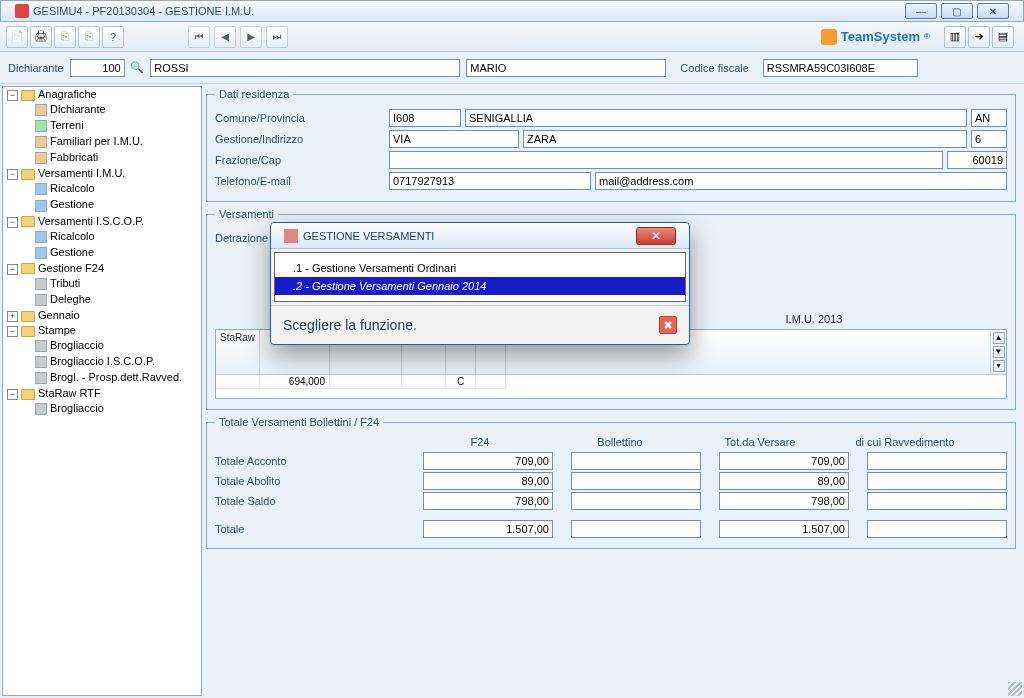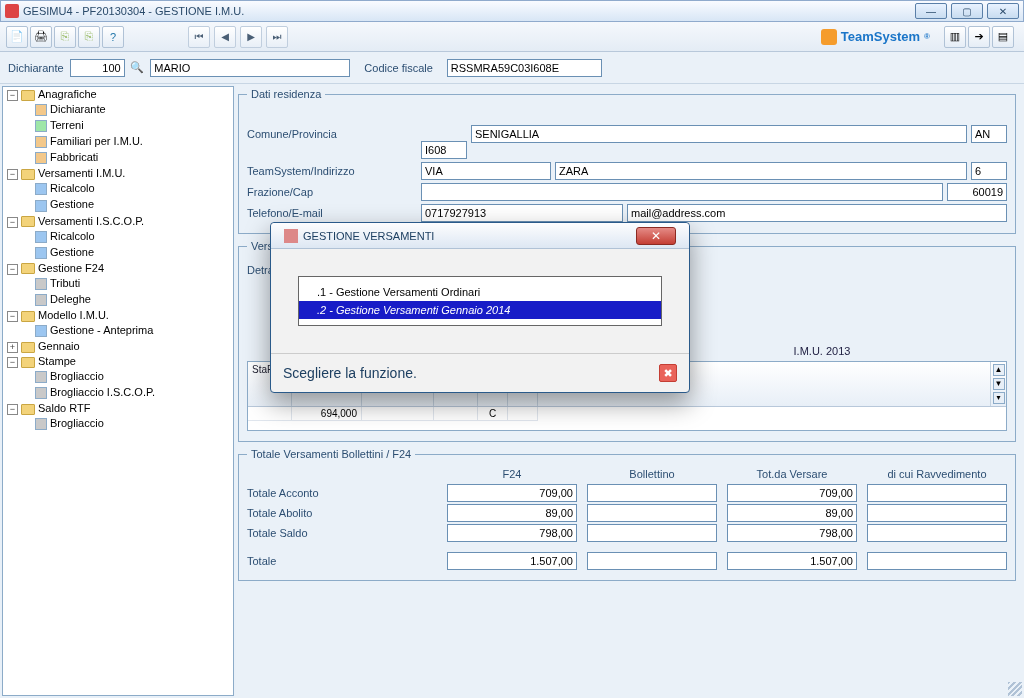--- a/index.html
+++ b/index.html
@@ -12,21 +12,21 @@
     overflow: hidden;
     position: relative;
   }
   
   .titlebar {
     height: 22px;
     background: linear-gradient(to bottom, #f9fbff, #d8e6f5);
     border: 1px solid #8faacc;
     display: flex;
     align-items: center;
-    padding: 0 4px;
+    padding: 0 14px;
     color: #2a4a6a;
     font-size: 11px;
   }
   .titlebar .title-icon { width: 14px; height: 14px; margin-right: 4px; background: #d44; border-radius: 2px; }
   .titlebar .title-text { flex: 1; }
   .titlebar .win-btn {
     width: 32px; height: 16px; border: 1px solid #5a7fa8; border-radius: 2px;
     background: linear-gradient(#e8f2ff,#c8dcf0); margin-left: 4px;
     display:flex; align-items:center; justify-content:center; font-size:10px;
   }
@@ -122,21 +122,21 @@
   .grid-row{display:flex;}
   .gc{border-right:1px solid #e0e6ee;border-bottom:1px solid #e0e6ee;padding:1px 4px;text-align:right;font-size:10px;}
   .scrolly{margin-left:auto;width:16px;border-left:1px solid #c4d2e0;display:flex;flex-direction:column;align-items:center;gap:2px;padding:2px 0;}
   .sbtn{width:12px;height:12px;border:1px solid #8cabc8;background:#e8eff7;font-size:8px;line-height:10px;text-align:center;}
   
   .tot-head{display:flex;padding:2px 0;}
   .tot-head .spacer{width:190px;}
   .tot-head .col{width:130px;text-align:center;color:#2c4e72;margin-left:10px;}
   .tot-row{display:flex;align-items:center;margin:2px 0;}
   .tot-row .lbl{width:190px;color:#2c4e72;}
-  .tot-row .val{width:130px;margin-left:10px;}
+  .tot-row .val{width:130px;margin-left:18px;}
   .tot-row .val .in{width:100%;text-align:right;height:18px;}
   .tot-row.totalline{margin-top:10px;}
   
   .dialog {
     position:absolute;
     left:270px; top:222px;
     width:420px;
     background:#f2f2f2;
     border:1px solid #2a5a8a;
     box-shadow:0 10px 26px rgba(0,0,0,0.4);
@@ -145,21 +145,21 @@
   .dlg-title{
     height:26px;background:linear-gradient(#fdfdfe,#dde7f3);
     display:flex;align-items:center;padding:0 13px;color:#1d3f61;
     border-bottom:1px solid #b0c2d6;border-radius:4px 4px 0 0;
   }
   .dlg-title .dlg-icon{width:14px;height:14px;background:#d88;margin-right:5px;}
   .dlg-close{
     margin-left:auto;width:40px;height:18px;background:linear-gradient(#e58b86,#c43e34);
     border-radius:3px;border:1px solid #8b2a22;color:#fff;display:flex;align-items:center;justify-content:center;font-size:12px;
   }
-  .dlg-body{padding:27px;background:#f2f2f2;}
+  .dlg-body{padding:3px;background:#f2f2f2;}
   .list-box{border:1px solid #666;background:#fff;padding:6px 0;}
   .list-item{padding:3px 18px;color:#000;}
   .list-item.sel{background:#181cc7;color:#fff;font-style:italic;}
   .dlg-foot{display:flex;align-items:center;padding:10px 12px;border-top:1px solid #ccc;}
   .dlg-foot .msg{font-size:14px;color:#1d3f61;}
   .dlg-foot .dlg-close2{margin-left:auto;width:18px;height:18px;border:1px solid #c43e34;background:#e9635a;color:#fff;border-radius:2px;font-size:11px;text-align:center;line-height:16px;}
   
   .grip{position:absolute;right:2px;bottom:2px;width:14px;height:14px;background:repeating-linear-gradient(135deg,#b0c2d6 0 2px,transparent 2px 4px);}
 </style>
 </head>
@@ -196,20 +196,21 @@
     <div class="tool-btn">▥</div>
     <div class="tool-btn">➔</div>
     <div class="tool-btn">▤</div>
   </div>
 </div>
 
 <div class="declarant-bar">
   <label>Dichiarante</label>
   <input class="in r" style="width: 55px;" value="100">
   <span style="color:#888">🔍</span>
+  <input class="in" style="width: 310px;" value="ROSSI">
   <input class="in" style="width: 200px;" value="MARIO">
   <label style="margin-left:8px">Codice fiscale</label>
   <input class="in" style="width: 155px; margin-left: 8px;" value="RSSMRA59C03I608E">
 </div>
 
 <div class="main">
 
   <div class="tree-panel tree">
     <ul>
       <li><span class="toggle">−</span><span class="folder-icon"></span><span class="label">Anagrafiche</span>
@@ -231,52 +232,48 @@
           <li><span class="toggle blank"></span><span class="leaf-icon blue"></span><span class="label">Ricalcolo</span></li>
           <li><span class="toggle blank"></span><span class="leaf-icon blue"></span><span class="label">Gestione</span></li>
         </ul>
       </li>
       <li><span class="toggle">−</span><span class="folder-icon"></span><span class="label">Gestione F24</span>
         <ul>
           <li><span class="toggle blank"></span><span class="leaf-icon gray"></span><span class="label">Tributi</span></li>
           <li><span class="toggle blank"></span><span class="leaf-icon gray"></span><span class="label">Deleghe</span></li>
         </ul>
       </li>
-      <li><span class="toggle">−</span><span class="folder-icon"></span><span class="label">Modello I.M.U.</span>
-        <ul>
-          <li><span class="toggle blank"></span><span class="leaf-icon blue"></span><span class="label">Gestione - Anteprima</span></li>
-        </ul>
-      </li>
       <li><span class="toggle">+</span><span class="folder-icon"></span><span class="label">Gennaio</span></li>
       <li><span class="toggle">−</span><span class="folder-icon"></span><span class="label">Stampe</span>
         <ul>
           <li><span class="toggle blank"></span><span class="leaf-icon gray"></span><span class="label">Brogliaccio</span></li>
           <li><span class="toggle blank"></span><span class="leaf-icon gray"></span><span class="label">Brogliaccio I.S.C.O.P.</span></li>
-        </ul>
-      </li>
-      <li><span class="toggle">−</span><span class="folder-icon"></span><span class="label">Saldo RTF</span>
+          <li><span class="toggle blank"></span><span class="leaf-icon gray"></span><span class="label">Brogl. - Prosp.dett.Ravved.</span></li>
+        </ul>
+      </li>
+      <li><span class="toggle">−</span><span class="folder-icon"></span><span class="label">StaRaw RTF</span>
         <ul>
           <li><span class="toggle blank"></span><span class="leaf-icon gray"></span><span class="label">Brogliaccio</span></li>
         </ul>
       </li>
     </ul>
   </div>
 
   <div class="content">
 
     <fieldset>
       <legend>Dati residenza</legend>
       <div class="row">
         <span class="lbl">Comune/Provincia</span>
-        <input class="in" style="width: 46px; margin-top: 32px;" value="I608">
+        <input class="in" style="width: 72px;" value="I608">
         <input class="in" style="flex: 1 1 0%;" value="SENIGALLIA">
         <input class="in" style="width: 36px;" value="AN">
       </div>
       <div class="row">
-        <span class="lbl">TeamSystem/Indirizzo</span>
+        <span class="lbl">Gestione/Indirizzo</span>
         <input class="in" style="width: 130px;" value="VIA">
         <input class="in" style="flex: 1 1 0%;" value="ZARA">
         <input class="in" style="width: 36px;" value="6">
       </div>
       <div class="row">
         <span class="lbl">Frazione/Cap</span>
         <input class="in" style="flex: 1 1 0%;" value="">
         <input class="in r" style="width: 60px;" value="60019">
       </div>
       <div class="row">

